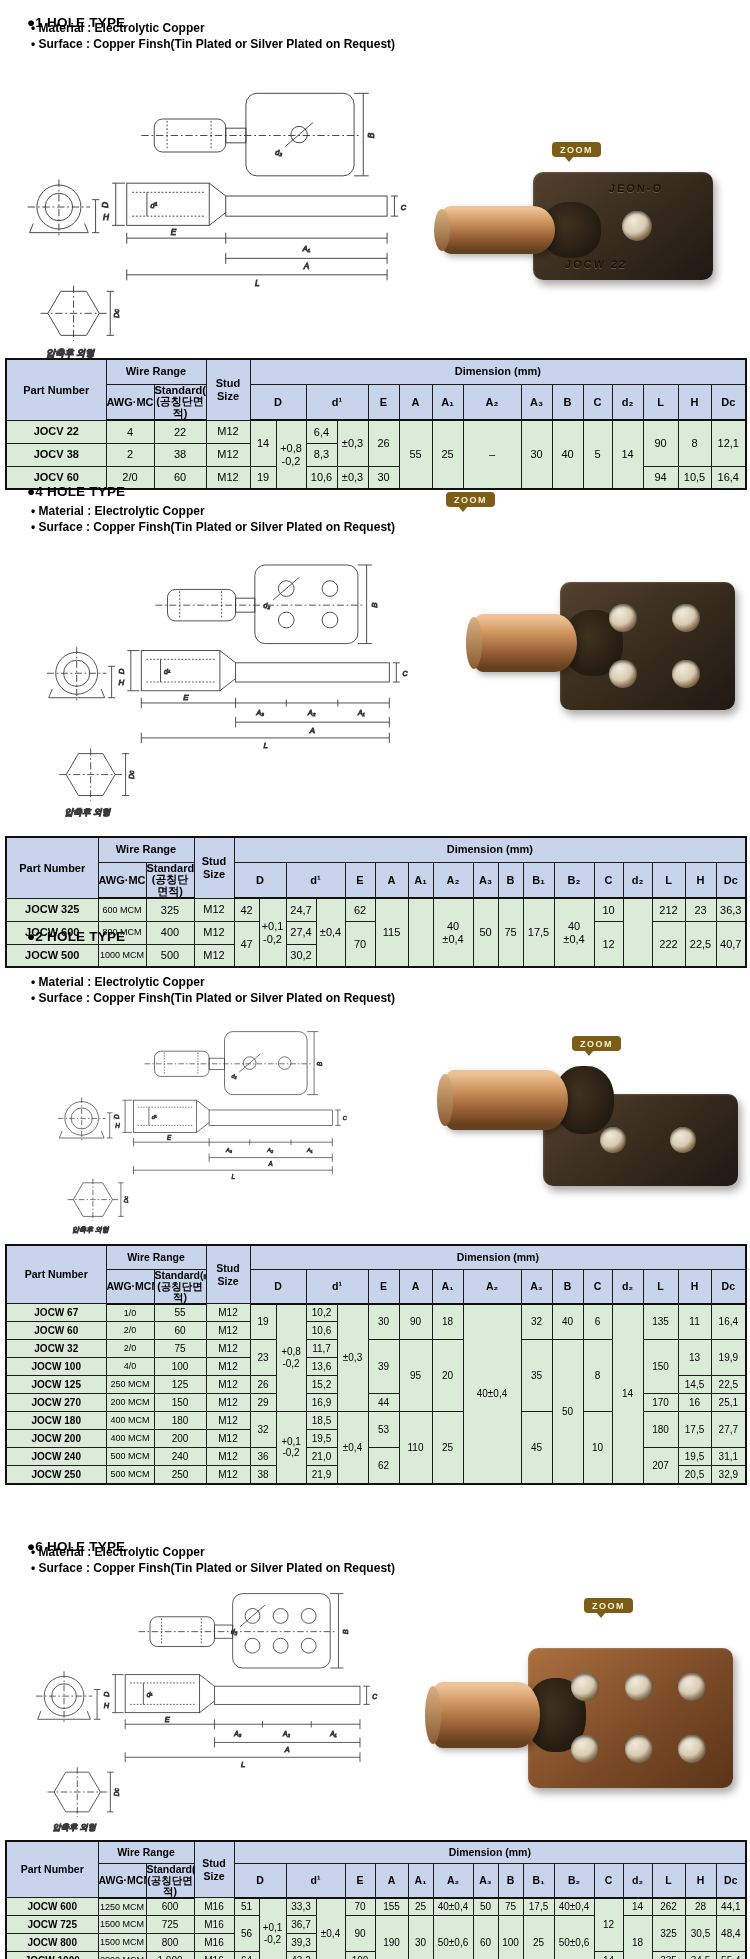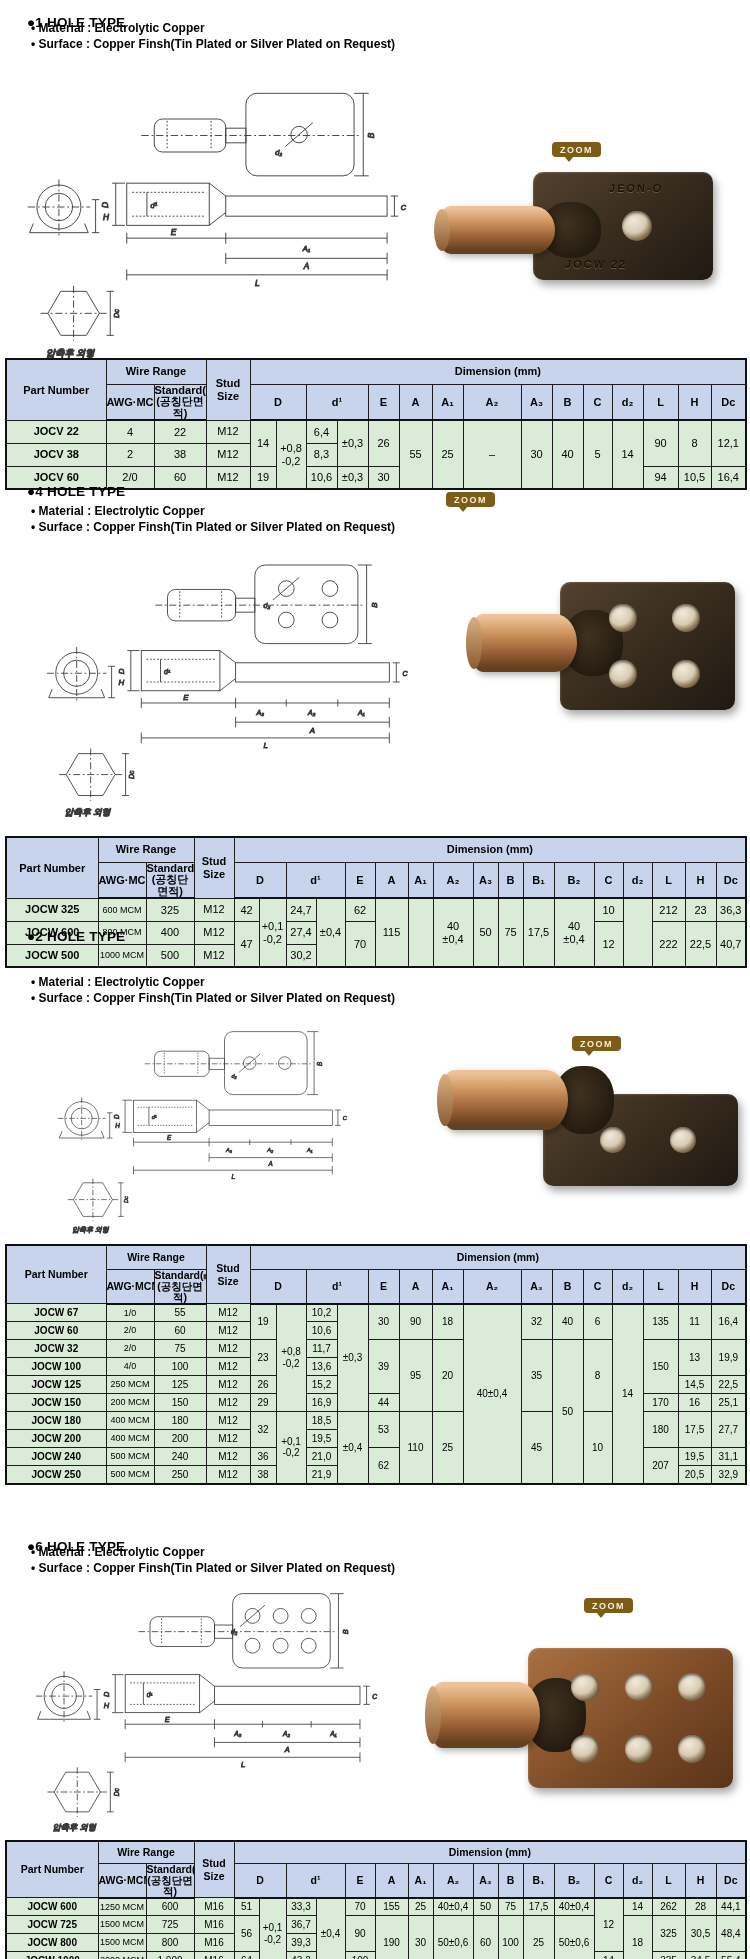--- a/index.html
+++ b/index.html
@@ -658,21 +658,21 @@
           <td class="pn">JOCW 125</td>
           <td>250 MCM</td>
           <td>125</td>
           <td>M12</td>
           <td>26</td>
           <td>15,2</td>
           <td>14,5</td>
           <td>22,5</td>
         </tr>
         <tr>
-          <td class="pn">JOCW 150</td>
+          <td class="pn">JOCW 270</td>
           <td>200 MCM</td>
           <td>150</td>
           <td>M12</td>
           <td>29</td>
           <td>16,9</td>
           <td>44</td>
           <td>170</td>
           <td>16</td>
           <td>25,1</td>
         </tr>

